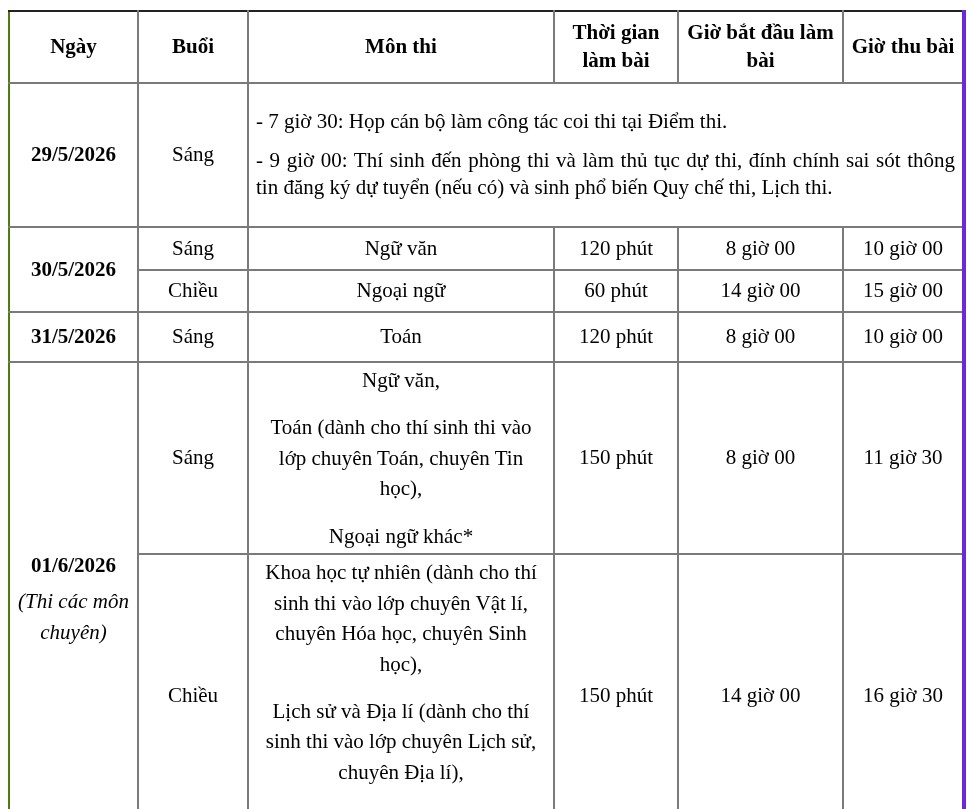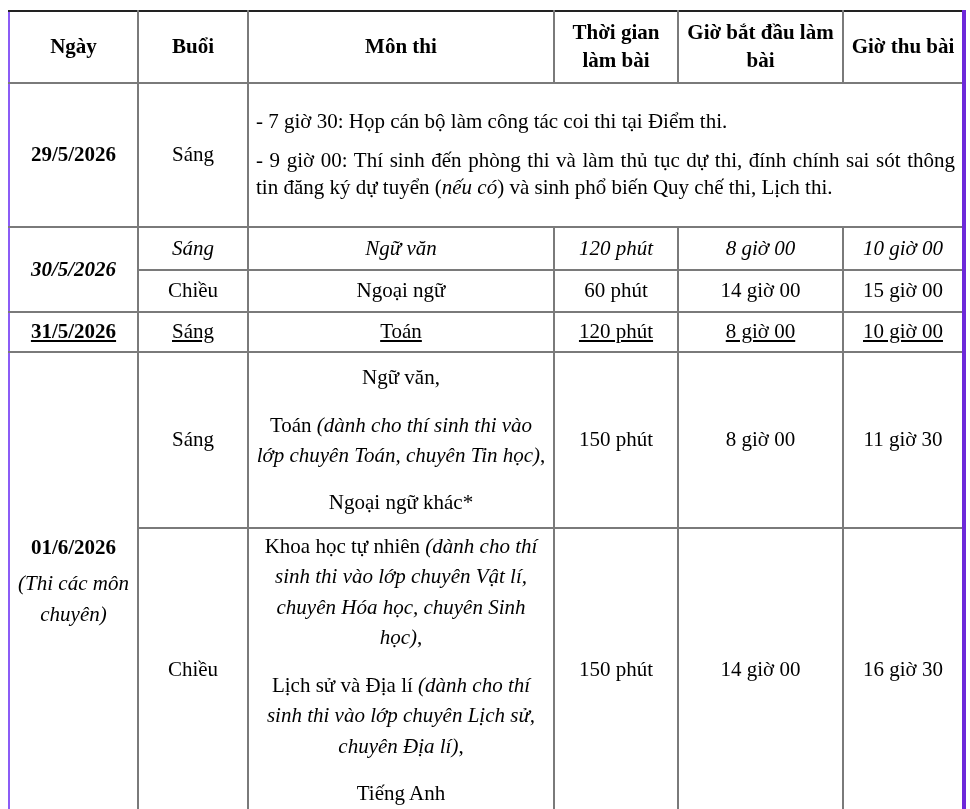--- a/index.html
+++ b/index.html
@@ -29,21 +29,21 @@
     text-align: center;
     vertical-align: middle;
     font-size: 21px;
     line-height: 1.32;
     overflow: hidden;
   }
   
   table.schedule tr:first-child th { border-top: 2px solid #222222; }
   table.schedule tr:last-child td  { border-bottom: 4px solid #1c1c1c; }
   table.schedule th:first-child,
-  table.schedule td.edge-left   { border-left: 2px solid #8b5cf6; }
+  table.schedule td.edge-left   { border-left: 2px solid #4d7c0f; }
   table.schedule th:last-child,
   table.schedule td.edge-right  { border-right: 4px solid #6d28d9; }
 
   th.hdr {
     font-weight: bold;
     font-size: 22px;
     line-height: 1.25;
     background: #ffffff;
   }
   td.date-cell {
@@ -58,31 +58,31 @@
     line-height: 1.5;
   }
   td.note-cell {
     text-align: left;
     vertical-align: middle;
     padding: 4px 8px 6px 9px;
     border-radius: 25px;
   }
   .note-p1 { margin: 0 0 11px 0; text-align: left; }
   .note-p2 { margin: 0; text-align: justify; }
-  .note-p2 .it, .it { font-style: italic; }
+  .note-p2 .it, .it { }
   td.subjects-cell { padding: 6px 8px; }
   .subj-line { margin: 17px 0; line-height: 1.45; }
   .subj-line:first-child { margin-top: 0; }
   .subj-line:last-child { margin-bottom: 0; }
   
   tr.h-head  { height: 72px; }
   tr.h-r1    { height: 144px; }
-  tr.h-r2    { height: 43px; font-style: italic; }
+  tr.h-r2    { height: 43px; }
   tr.h-r3    { height: 42px; }
-  tr.h-r4    { height: 40px; text-decoration: underline; }
+  tr.h-r4    { height: 50px; }
   tr.h-r5    { height: 176px; }
   tr.h-r6    { height: 268px; }
 </style>
 </head>
 <body>
 
 <div class="sheet">
   <table class="schedule">
     <colgroup>
       <col style="width:129px">

